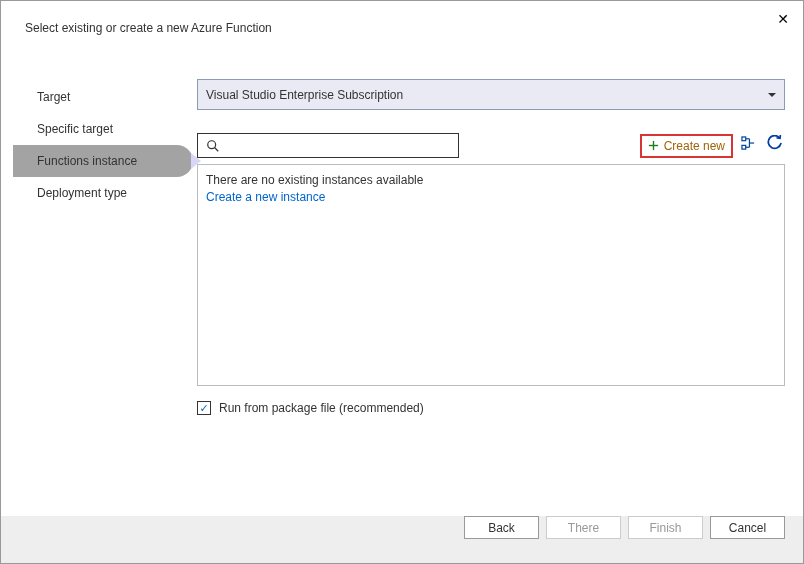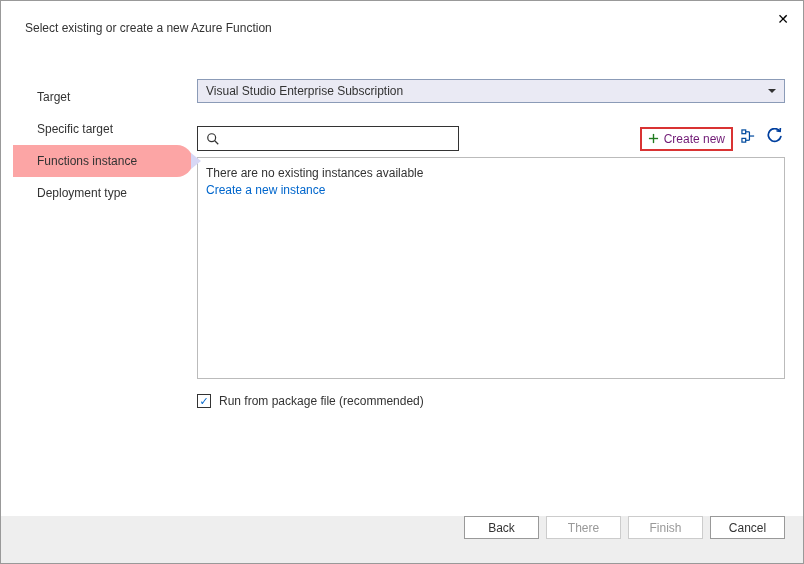--- a/index.html
+++ b/index.html
@@ -4,36 +4,36 @@
   <style>
     * { box-sizing: border-box; margin: 0; padding: 0; font-family: "Segoe UI", Tahoma, sans-serif; }
     body { width: 804px; height: 564px; background: #fff; border: 1px solid #999; overflow: hidden; position: relative; }
     .close-btn { position: absolute; top: 6px; right: 10px; font-size: 14px; color: #000; cursor: pointer; padding: 4px; }
     .header { padding: 20px 24px 26px 24px; }
     .title { font-size: 21px; font-weight: 400; color: #111; margin-bottom: 6px; }
     .subtitle { font-size: 12px; color: #333; }
     .content { display: flex; padding: 0 18px 0 12px; margin-top: 18px; }
     .sidebar { width: 172px; padding-top: 2px; }
     .sidebar-item { font-size: 12px; color: #333; padding: 9px 24px; cursor: pointer; position: relative; }
-    .sidebar-item.active { background: #fca5a5; border-radius: 0 18px 18px 0; margin-right: -8px; }
+    .sidebar-item.active { background: #a3a3a3; border-radius: 0 18px 18px 0; margin-right: -8px; }
     .sidebar-item.active::after {
       content: ""; position: absolute; right: -8px; top: 50%; transform: translateY(-50%);
       width: 0; height: 0; border-top: 8px solid transparent; border-bottom: 8px solid transparent; border-left: 10px solid #d7d7f5;
     }
     .main { flex: 1; padding-left: 12px; }
     .field-label { font-size: 12px; color: #333; margin-bottom: 3px; }
-    .dropdown { width: 100%; height: 24px; background: #eaeaf4; border: 1px solid #8b9bb7; display: flex; align-items: center; padding: 0 8px; font-size: 12px; color: #333; position: relative; cursor: pointer; }
+    .dropdown { width: 100%; height: 31px; background: #eaeaf4; border: 1px solid #8b9bb7; display: flex; align-items: center; padding: 0 8px; font-size: 12px; color: #333; position: relative; cursor: pointer; }
     .dropdown::after { content: ""; position: absolute; right: 8px; top: 50%; transform: translateY(-50%); border-left: 4px solid transparent; border-right: 4px solid transparent; border-top: 4px solid #333; }
     .toolbar-row { display: flex; align-items: center; margin-top: 23px; gap: 6px; }
     .search-box { width: 262px; height: 25px; border: 1px solid #333; display: flex; align-items: center; padding: 0 8px; }
     .search-input { flex: 1; border: none; outline: none; font-size: 12px; color: #555; }
     .search-input::placeholder { color: #555; }
     .search-icon-svg { width: 14px; height: 14px; }
     .spacer { flex: 1; }
-    .create-new { display: flex; align-items: center; gap: 5px; font-size: 12px; color: #701a75; cursor: pointer; padding: 3px 6px; text-align: center; }
+    .create-new { display: flex; align-items: center; gap: 5px; font-size: 12px; color: #a16207; cursor: pointer; padding: 3px 6px; text-align: center; }
     .highlight-red { border: 2px solid #d93333; }
     .plus-svg { width: 11px; height: 11px; }
     .tree-icon { cursor: pointer; color: #004a9e; padding: 2px; }
     .refresh-icon { cursor: pointer; color: #003f9e; padding: 2px; }
     .instances-box { width: 100%; height: 222px; border: 1px solid #bbb; margin-top: 6px; padding: 8px; font-size: 12px; }
     .empty-text { color: #333; margin-bottom: 3px; }
     .link { color: #0066cc; cursor: pointer; }
     .checkbox-row { display: flex; align-items: center; gap: 8px; margin-top: 15px; font-size: 12px; color: #333; }
     .checkbox { width: 14px; height: 14px; border: 1px solid #333; display: flex; align-items: center; justify-content: center; cursor: pointer; color: #0066cc; font-size: 11px; line-height: 1; }
     .footer { position: absolute; bottom: 0; left: 0; right: 0; height: 47px; background: #eee; display: flex; align-items: flex-start; justify-content: flex-end; padding: 0 18px; gap: 7px; }

